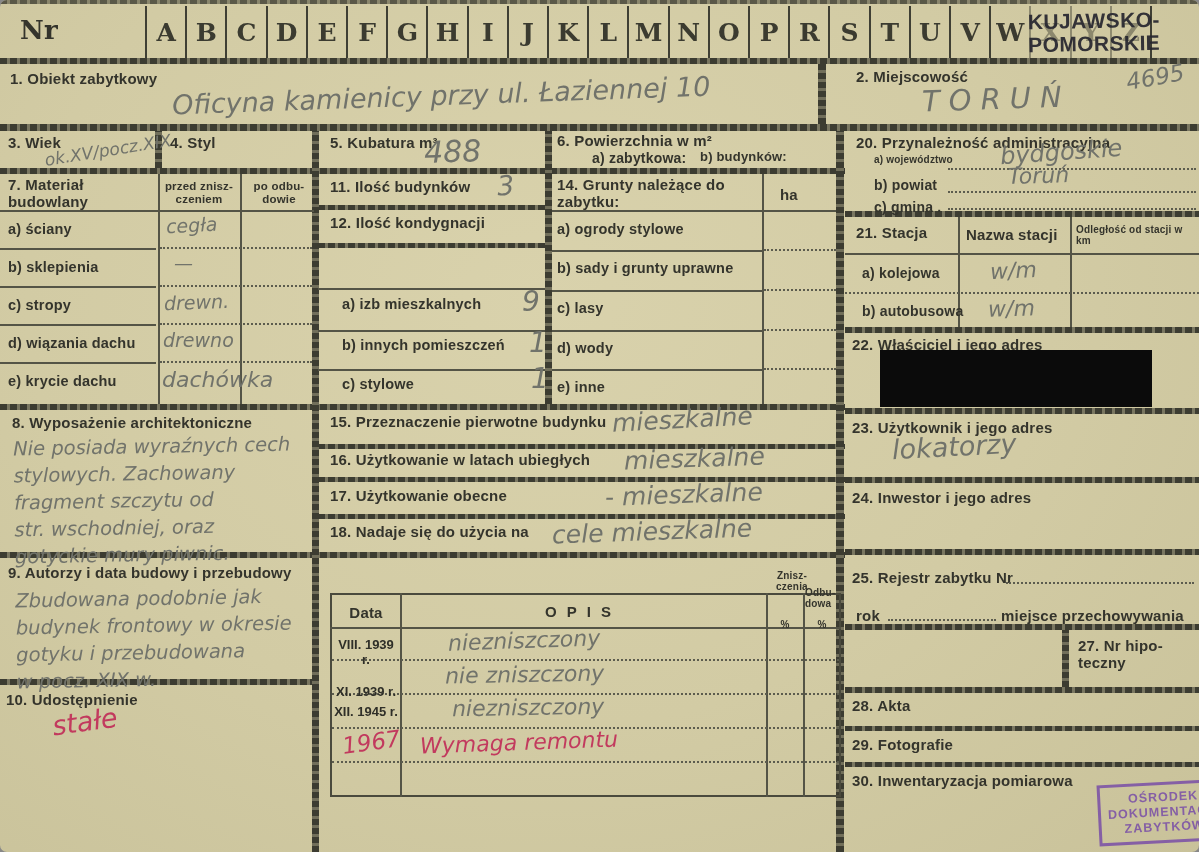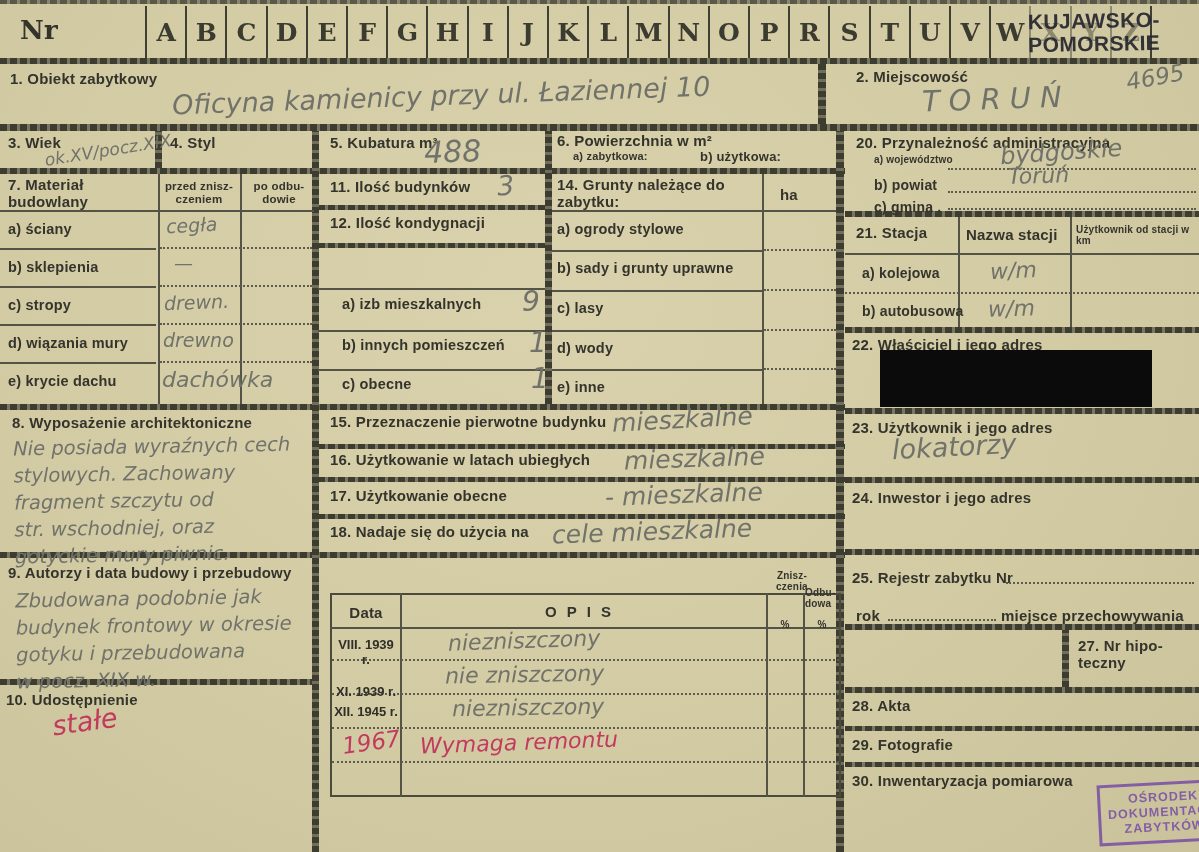--- a/index.html
+++ b/index.html
@@ -1,18 +1,18 @@
 <!DOCTYPE html>
 <html><head>
 <meta charset="utf-8">
 <style>
   html,body{margin:0;padding:0;background:#888;}
   .card{position:relative;width:1199px;height:852px;overflow:hidden;
     background:radial-gradient(ellipse at 45% 35%, #d9d2ac 0%, #d2cba4 55%, #c9c29a 100%);
-    font-family:"Liberation Sans",sans-serif;}
+    font-family:"Liberation Sans",sans-serif;border-radius:7px;}
   .lbl{position:absolute;font-weight:bold;color:#34342c;font-size:15px;line-height:1.15;letter-spacing:.2px;}
   .sm{font-size:11.5px;}
   .xs{font-size:10px;line-height:1.1;}
   .hw{position:absolute;font-family:"DejaVu Sans",sans-serif;font-style:italic;color:#71736b;white-space:nowrap;}
   .red{color:#c23a5e;}
   .hr{position:absolute;background-color:#3c3c31;
     background-image:repeating-linear-gradient(90deg,rgba(212,205,167,0) 0 7px,rgba(212,205,167,.4) 7px 10px);}
   .vb{position:absolute;background-color:#3c3c31;
     background-image:repeating-linear-gradient(0deg,rgba(212,205,167,0) 0 6px,rgba(212,205,167,.35) 6px 9px);}
   .vt{position:absolute;width:2px;background:#545446;}
@@ -104,43 +104,43 @@
   <div class="lbl" style="left:856px;top:68px">2. Miejscowość</div>
   <div class="hw" style="left:922px;top:82px;font-size:29px;letter-spacing:9px;transform:rotate(-2deg)">TORUŃ</div>
   <div class="hw" style="left:1126px;top:64px;font-size:23px;transform:rotate(-10deg)">4695</div>
 
   <div class="lbl" style="left:8px;top:134px">3. Wiek</div>
   <div class="hw" style="left:44px;top:140px;font-size:17px;transform:rotate(-9deg)">ok.XV/pocz.XIX</div>
   <div class="lbl" style="left:170px;top:134px">4. Styl</div>
   <div class="lbl" style="left:330px;top:134px">5. Kubatura m³</div>
   <div class="hw" style="left:424px;top:134px;font-size:30px;transform:rotate(-2deg)">488</div>
   <div class="lbl" style="left:557px;top:132px">6. Powierzchnia w m²</div>
-  <div class="lbl" style="left:573px;top:150px;font-size:11px">a) zabytkowa:</div>
-  <div class="lbl" style="left:700px;top:150px;font-size:13px">b) użytkowa:</div>
+  <div class="lbl" style="left:592px;top:150px;font-size:14px">a) zabytkowa:</div>
+  <div class="lbl" style="left:700px;top:150px;font-size:13px">b) budynków:</div>
 
   <div class="lbl" style="left:856px;top:134px">20. Przynależność administracyjna</div>
   <div class="lbl" style="left:874px;top:154px;font-size:10px">a) województwo</div>
   <div class="lbl" style="left:874px;top:177px;font-size:14px">b) powiat</div>
   <div class="lbl" style="left:874px;top:199px;font-size:14px">c) gmina .</div>
   <div class="dot" style="left:948px;top:168px;width:248px"></div>
   <div class="dot" style="left:948px;top:191px;width:248px"></div>
   <div class="dot" style="left:948px;top:208px;width:248px"></div>
   <div class="hw" style="left:1000px;top:138px;font-size:24px;transform:rotate(-4deg)">bydgoskie</div>
   <div class="hw" style="left:1008px;top:163px;font-size:22px;transform:rotate(-2deg)">Toruń</div>
 
   <div class="lbl" style="left:8px;top:176px;width:115px">7. Materiał budowlany</div>
   <div class="lbl sm center" style="left:161px;top:180px;width:76px">przed znisz-czeniem</div>
   <div class="lbl sm center" style="left:243px;top:180px;width:72px">po odbu-dowie</div>
   <div class="vt" style="left:158px;top:174px;height:230px"></div>
   <div class="vt" style="left:240px;top:174px;height:230px"></div>
   <div class="ht" style="left:0;top:210px;width:314px"></div>
   <div class="lbl" style="left:8px;top:221px;font-size:14.5px">a) ściany</div>
   <div class="lbl" style="left:8px;top:259px;font-size:14.5px">b) sklepienia</div>
   <div class="lbl" style="left:8px;top:297px;font-size:14.5px">c) stropy</div>
-  <div class="lbl" style="left:8px;top:335px;font-size:14.5px">d) wiązania mury</div>
+  <div class="lbl" style="left:8px;top:335px;font-size:14.5px">d) wiązania dachu</div>
   <div class="lbl" style="left:8px;top:373px;font-size:14.5px">e) krycie dachu</div>
   <div class="ht" style="left:0;top:248px;width:156px"></div>
   <div class="ht" style="left:0;top:286px;width:156px"></div>
   <div class="ht" style="left:0;top:324px;width:156px"></div>
   <div class="ht" style="left:0;top:362px;width:156px"></div>
   <div class="dot" style="left:160px;top:247px;width:152px"></div>
   <div class="dot" style="left:160px;top:285px;width:152px"></div>
   <div class="dot" style="left:160px;top:323px;width:152px"></div>
   <div class="dot" style="left:160px;top:361px;width:152px"></div>
   <div class="hw" style="left:166px;top:214px;font-size:19px;transform:rotate(-3deg)">cegła</div>
@@ -152,21 +152,21 @@
   <div class="lbl" style="left:330px;top:178px">11. Ilość budynków</div>
   <div class="hw" style="left:497px;top:170px;font-size:27px;transform:rotate(-4deg)">3</div>
   <div class="lbl" style="left:330px;top:214px">12. Ilość kondygnacji</div>
   <div class="ht" style="left:318px;top:288px;width:227px"></div>
   <div class="lbl" style="left:342px;top:296px;font-size:14.5px">a) izb mieszkalnych</div>
   <div class="hw" style="left:522px;top:285px;font-size:28px">9</div>
   <div class="ht" style="left:318px;top:330px;width:227px"></div>
   <div class="lbl" style="left:342px;top:337px;font-size:14.5px">b) innych pomieszczeń</div>
   <div class="hw" style="left:529px;top:326px;font-size:28px">1</div>
   <div class="ht" style="left:318px;top:369px;width:227px"></div>
-  <div class="lbl" style="left:342px;top:376px;font-size:14.5px">c) obecne</div>
+  <div class="lbl" style="left:342px;top:376px;font-size:14.5px">c) stylowe</div>
   <div class="hw" style="left:531px;top:362px;font-size:28px">1</div>
 
   <div class="lbl" style="left:557px;top:176px;width:200px">14. Grunty należące do zabytku:</div>
   <div class="lbl" style="left:780px;top:186px">ha</div>
   <div class="vt" style="left:762px;top:174px;height:230px"></div>
   <div class="ht" style="left:552px;top:210px;width:284px"></div>
   <div class="lbl" style="left:557px;top:221px;font-size:14.5px">a) ogrody stylowe</div>
   <div class="lbl" style="left:557px;top:260px;font-size:14.5px">b) sady i grunty uprawne</div>
   <div class="lbl" style="left:557px;top:300px;font-size:14.5px">c) lasy</div>
   <div class="lbl" style="left:557px;top:340px;font-size:14.5px">d) wody</div>
@@ -175,21 +175,21 @@
   <div class="ht" style="left:552px;top:290px;width:210px"></div>
   <div class="ht" style="left:552px;top:330px;width:210px"></div>
   <div class="ht" style="left:552px;top:369px;width:210px"></div>
   <div class="dot" style="left:764px;top:249px;width:72px"></div>
   <div class="dot" style="left:764px;top:289px;width:72px"></div>
   <div class="dot" style="left:764px;top:329px;width:72px"></div>
   <div class="dot" style="left:764px;top:368px;width:72px"></div>
 
   <div class="lbl" style="left:856px;top:224px">21. Stacja</div>
   <div class="lbl" style="left:966px;top:226px">Nazwa stacji</div>
-  <div class="lbl xs" style="left:1076px;top:224px;width:118px">Użytkownik od stacji w km</div>
+  <div class="lbl xs" style="left:1076px;top:224px;width:118px">Odległość od stacji w km</div>
   <div class="vt" style="left:958px;top:217px;height:110px"></div>
   <div class="vt" style="left:1070px;top:217px;height:110px"></div>
   <div class="ht" style="left:845px;top:253px;width:354px"></div>
   <div class="lbl" style="left:862px;top:265px;font-size:14px">a) kolejowa</div>
   <div class="dot" style="left:845px;top:292px;width:354px"></div>
   <div class="lbl" style="left:862px;top:303px;font-size:14px">b) autobusowa</div>
   <div class="hw" style="left:990px;top:258px;font-size:22px;transform:rotate(-3deg)">w/m</div>
   <div class="hw" style="left:988px;top:296px;font-size:22px;transform:rotate(-2deg)">w/m</div>
 
   <div class="lbl" style="left:852px;top:336px">22. Właściciel i jego adres</div>

